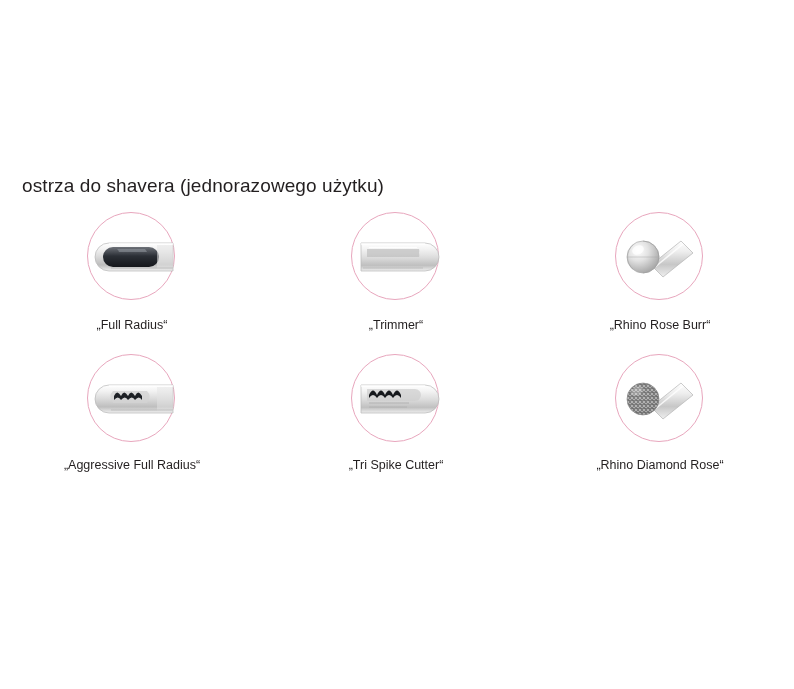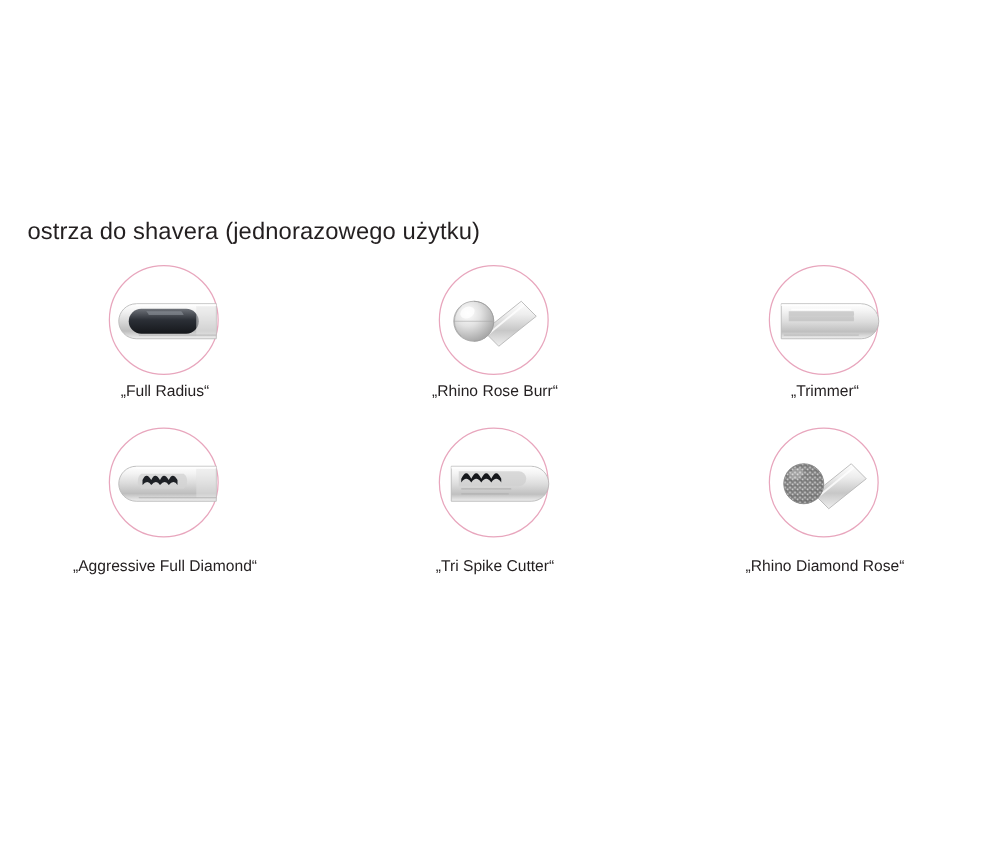--- a/index.html
+++ b/index.html
@@ -58,21 +58,21 @@
     position: absolute;
     left: 0;
     top: 0;
     width: 88px;
     height: 88px;
     border-radius: 50%;
     border: 1px solid #e8a6bd;
     box-sizing: border-box;
   }
   .caption {
-    margin-top: 4px;
+    margin-top: 16px;
     font-size: 12.5px;
     color: #231f20;
     white-space: nowrap;
     text-align: center;
   }
   .row2 .caption {
     margin-top: 14px;
   }
   svg.blade {
     position: relative;
@@ -110,20 +110,44 @@
             </defs>
             <path d="M22 16 H86 V44 H22 A14 14 0 0 1 22 16 Z" fill="url(#g1)" stroke="#b8b8b8" stroke-width="0.7"></path>
             <path d="M26 20 H62 A10 10 0 0 1 62 40 H26 A10 10 0 0 1 26 20 Z" fill="url(#g1b)"></path>
             <path d="M30 22 H58 A8 8 0 0 1 60 25 L32 25 A6 6 0 0 0 30 22 Z" fill="#9aa0a8" opacity="0.5"></path>
             <rect x="70" y="18" width="16" height="24" fill="#e3e3e3" opacity="0.55"></rect>
             <path d="M22 17 H86" stroke="#ffffff" stroke-width="1.4" opacity="0.85"></path>
             <path d="M24 41 H86" stroke="#a9a9a9" stroke-width="1" opacity="0.6"></path>
           </svg>
         </div>
         <div class="caption">„Full Radius“</div>
+      </div>
+
+      <div class="cell">
+        <div class="blade-wrap">
+          <span class="circle"></span>
+          <svg class="blade" width="90" height="60" viewBox="0 0 90 60">
+            <defs>
+              <linearGradient id="g2" x1="0" y1="0" x2="0" y2="1">
+                <stop offset="0%" stop-color="#ffffff"></stop>
+                <stop offset="20%" stop-color="#f4f4f4"></stop>
+                <stop offset="52%" stop-color="#dcdcdc"></stop>
+                <stop offset="80%" stop-color="#bfbfbf"></stop>
+                <stop offset="100%" stop-color="#efefef"></stop>
+              </linearGradient>
+            </defs>
+            <path d="M10 16 H74 A14 14 0 0 1 74 44 H10 V16 Z" fill="url(#g2)" stroke="#b8b8b8" stroke-width="0.7"></path>
+            <path d="M16 22 H68 A8 8 0 0 1 68 26 H16 Z" fill="#c9c9c9" opacity="0.9"></path>
+            <path d="M16 30 H68 A8 8 0 0 0 68 26 H16 Z" fill="#b4b4b4" opacity="0.55"></path>
+            <path d="M18 20.5 H66" stroke="#ffffff" stroke-width="1.2" opacity="0.9"></path>
+            <path d="M10 17 H74" stroke="#ffffff" stroke-width="1.4" opacity="0.85"></path>
+            <path d="M12 41 H72" stroke="#a9a9a9" stroke-width="1" opacity="0.55"></path>
+          </svg>
+        </div>
+        <div class="caption">„Trimmer“</div>
       </div>
 
       <div class="cell">
         <div class="blade-wrap">
           <span class="circle"></span>
           <svg class="blade" width="90" height="60" viewBox="0 0 90 60">
             <defs>
               <radialGradient id="g3" cx="35%" cy="30%" r="72%">
                 <stop offset="0%" stop-color="#ffffff"></stop>
                 <stop offset="45%" stop-color="#e2e2e2"></stop>
@@ -141,44 +165,20 @@
             <circle cx="28" cy="30" r="16" fill="url(#g3)" stroke="#aaaaaa" stroke-width="0.7"></circle>
             <path d="M28 14 A16 16 0 0 1 28 46" fill="none" stroke="#9b9b9b" stroke-width="0.8" opacity="0.7"></path>
             <path d="M18 18 A16 16 0 0 0 18 42" fill="none" stroke="#9b9b9b" stroke-width="0.8" opacity="0.5"></path>
             <path d="M12 30 H44" stroke="#a3a3a3" stroke-width="0.8" opacity="0.55"></path>
             <ellipse cx="23" cy="23" rx="6" ry="4.5" fill="#ffffff" opacity="0.75" transform="rotate(-25 23 23)"></ellipse>
           </svg>
         </div>
         <div class="caption">„Rhino Rose Burr“</div>
       </div>
 
-      <div class="cell">
-        <div class="blade-wrap">
-          <span class="circle"></span>
-          <svg class="blade" width="90" height="60" viewBox="0 0 90 60">
-            <defs>
-              <linearGradient id="g2" x1="0" y1="0" x2="0" y2="1">
-                <stop offset="0%" stop-color="#ffffff"></stop>
-                <stop offset="20%" stop-color="#f4f4f4"></stop>
-                <stop offset="52%" stop-color="#dcdcdc"></stop>
-                <stop offset="80%" stop-color="#bfbfbf"></stop>
-                <stop offset="100%" stop-color="#efefef"></stop>
-              </linearGradient>
-            </defs>
-            <path d="M10 16 H74 A14 14 0 0 1 74 44 H10 V16 Z" fill="url(#g2)" stroke="#b8b8b8" stroke-width="0.7"></path>
-            <path d="M16 22 H68 A8 8 0 0 1 68 26 H16 Z" fill="#c9c9c9" opacity="0.9"></path>
-            <path d="M16 30 H68 A8 8 0 0 0 68 26 H16 Z" fill="#b4b4b4" opacity="0.55"></path>
-            <path d="M18 20.5 H66" stroke="#ffffff" stroke-width="1.2" opacity="0.9"></path>
-            <path d="M10 17 H74" stroke="#ffffff" stroke-width="1.4" opacity="0.85"></path>
-            <path d="M12 41 H72" stroke="#a9a9a9" stroke-width="1" opacity="0.55"></path>
-          </svg>
-        </div>
-        <div class="caption">„Trimmer“</div>
-      </div>
-
     </div>
 
     <div class="row row2" style="margin-top:22px;">
 
       <div class="cell">
         <div class="blade-wrap">
           <span class="circle"></span>
           <svg class="blade" width="90" height="60" viewBox="0 0 90 60">
             <defs>
               <linearGradient id="g4" x1="0" y1="0" x2="0" y2="1">
@@ -190,21 +190,21 @@
               </linearGradient>
             </defs>
             <path d="M22 16 H86 V44 H22 A14 14 0 0 1 22 16 Z" fill="url(#g4)" stroke="#b8b8b8" stroke-width="0.7"></path>
             <path d="M26 22 H60 A8 8 0 0 1 60 34 H26 A8 8 0 0 1 26 22 Z" fill="#d3d3d3" opacity="0.8"></path>
             <path d="M27 27 q3 -7 7 0 q3 -7 7 0 q3 -7 7 0 q3 -7 7 0 l0 4 q-3 -5 -7 0 q-3 -5 -7 0 q-3 -5 -7 0 q-3 -5 -7 0 Z" fill="#1d2025"></path>
             <rect x="70" y="18" width="16" height="24" fill="#e3e3e3" opacity="0.5"></rect>
             <path d="M22 17 H86" stroke="#ffffff" stroke-width="1.4" opacity="0.85"></path>
             <path d="M24 41 H86" stroke="#a9a9a9" stroke-width="1" opacity="0.55"></path>
           </svg>
         </div>
-        <div class="caption">„Aggressive Full Diamond“</div>
+        <div class="caption">„Aggressive Full Radius“</div>
       </div>
 
       <div class="cell">
         <div class="blade-wrap">
           <span class="circle"></span>
           <svg class="blade" width="90" height="60" viewBox="0 0 90 60">
             <defs>
               <linearGradient id="g5" x1="0" y1="0" x2="0" y2="1">
                 <stop offset="0%" stop-color="#ffffff"></stop>
                 <stop offset="22%" stop-color="#f3f3f3"></stop>

